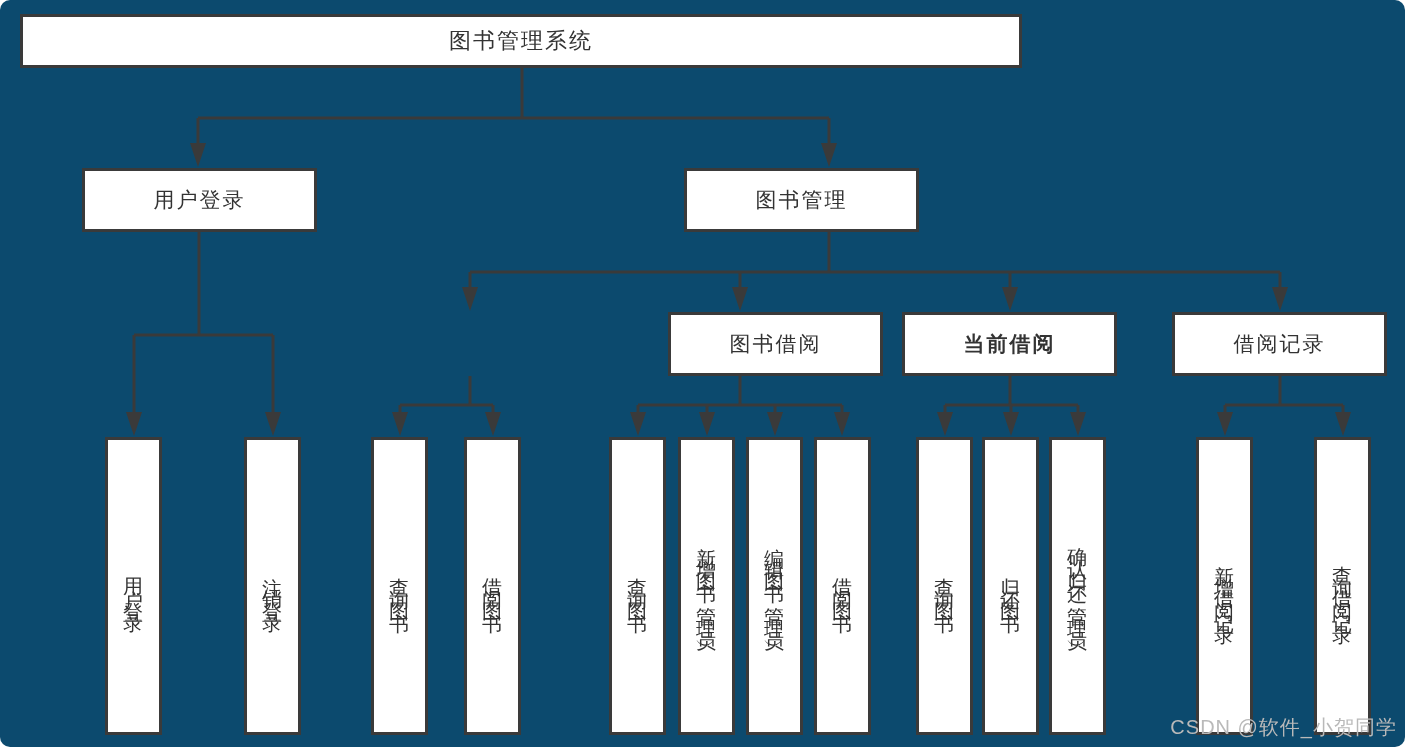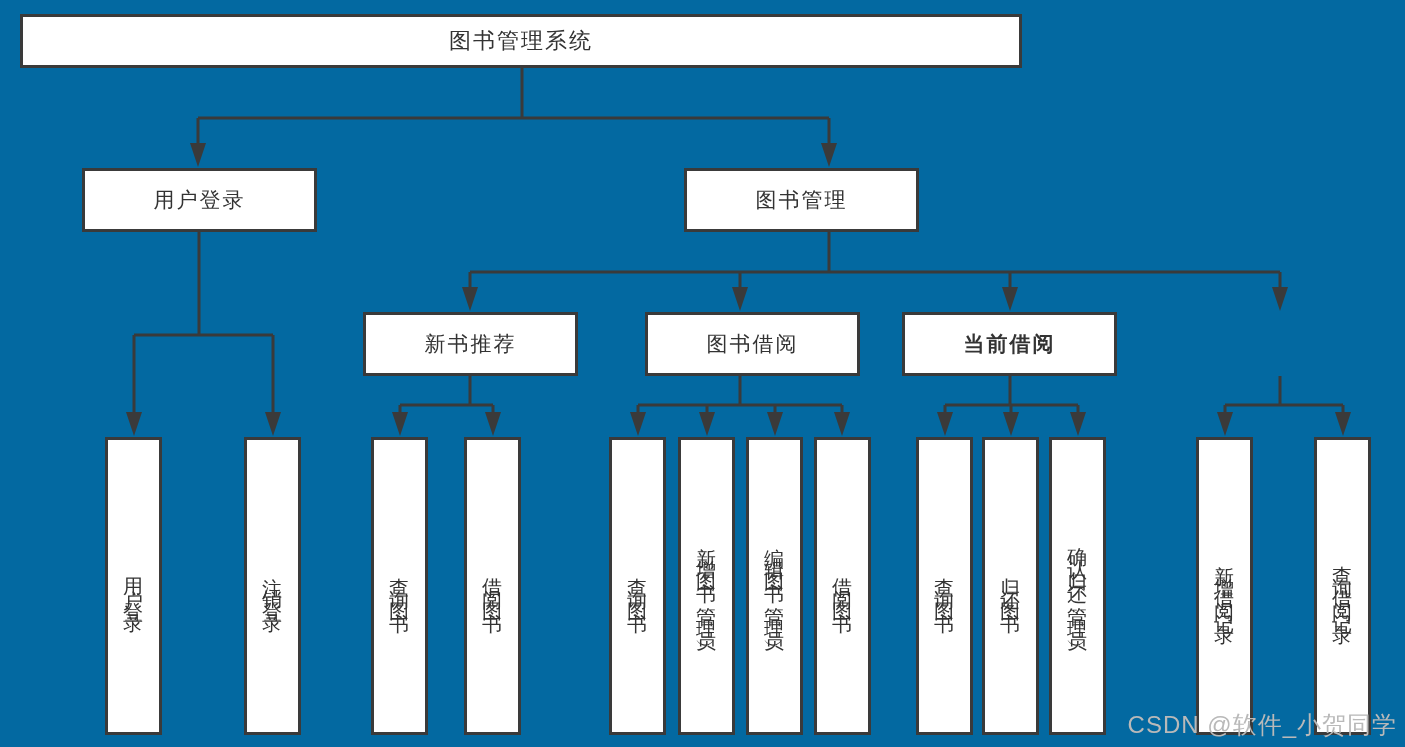--- a/index.html
+++ b/index.html
@@ -4,23 +4,24 @@
 <style>
   html, body {
     margin: 0;
     padding: 0;
     background: #ffffff;
   }
   .canvas {
     position: relative;
     width: 1405px;
     height: 747px;
-    background: #0369a1;
+    background: #0c4a6e;
     font-family: "Liberation Sans", "DejaVu Sans", sans-serif;
     overflow: hidden;
+    border-radius: 10px;
   }
   .connectors {
     position: absolute;
     left: 0; top: 0;
     width: 1405px;
     height: 747px;
     pointer-events: none;
   }
   .box {
     position: absolute;
@@ -55,21 +56,21 @@
     font-size: 20px;
     letter-spacing: 12px;
     line-height: 1;
     color: #333333;
     white-space: nowrap;
   }
   .watermark {
     position: absolute;
     right: 8px;
     bottom: 6px;
-    font-size: 24px;
+    font-size: 20px;
     color: #b9b9b9;
     letter-spacing: 1px;
     white-space: nowrap;
   }
 </style>
 </head>
 <body>
 
 <div class="canvas">
 
@@ -104,23 +105,23 @@
       <polygon points="1217,412 1233,412 1225,436"></polygon>
       <polygon points="1335,412 1351,412 1343,436"></polygon>
     </g>
   </svg>
 
   <div class="box hbox rootbox">图书管理系统</div>
 
   <div class="box hbox l2" style="left:82px;">用户登录</div>
   <div class="box hbox l2" style="left:684px;">图书管理</div>
 
-  <div class="box hbox l3" style="left:363px;">新书推荐</div>
-  <div class="box hbox l3" style="left:645px;">图书借阅</div>
+  <div class="box hbox l3" style="left:668px;">图书借阅</div>
   <div class="box hbox l3" style="left:902px;font-weight:bold;">当前借阅</div>
+  <div class="box hbox l3" style="left:1172px;">借阅记录</div>
 
   <div class="box leaf" style="left:105px;">
     <span class="vtext">用户登录</span>
   </div>
   <div class="box leaf" style="left:244px;">
     <span class="vtext">注销登录</span>
   </div>
   <div class="box leaf" style="left:371px;">
     <span class="vtext">查询图书</span>
   </div>

